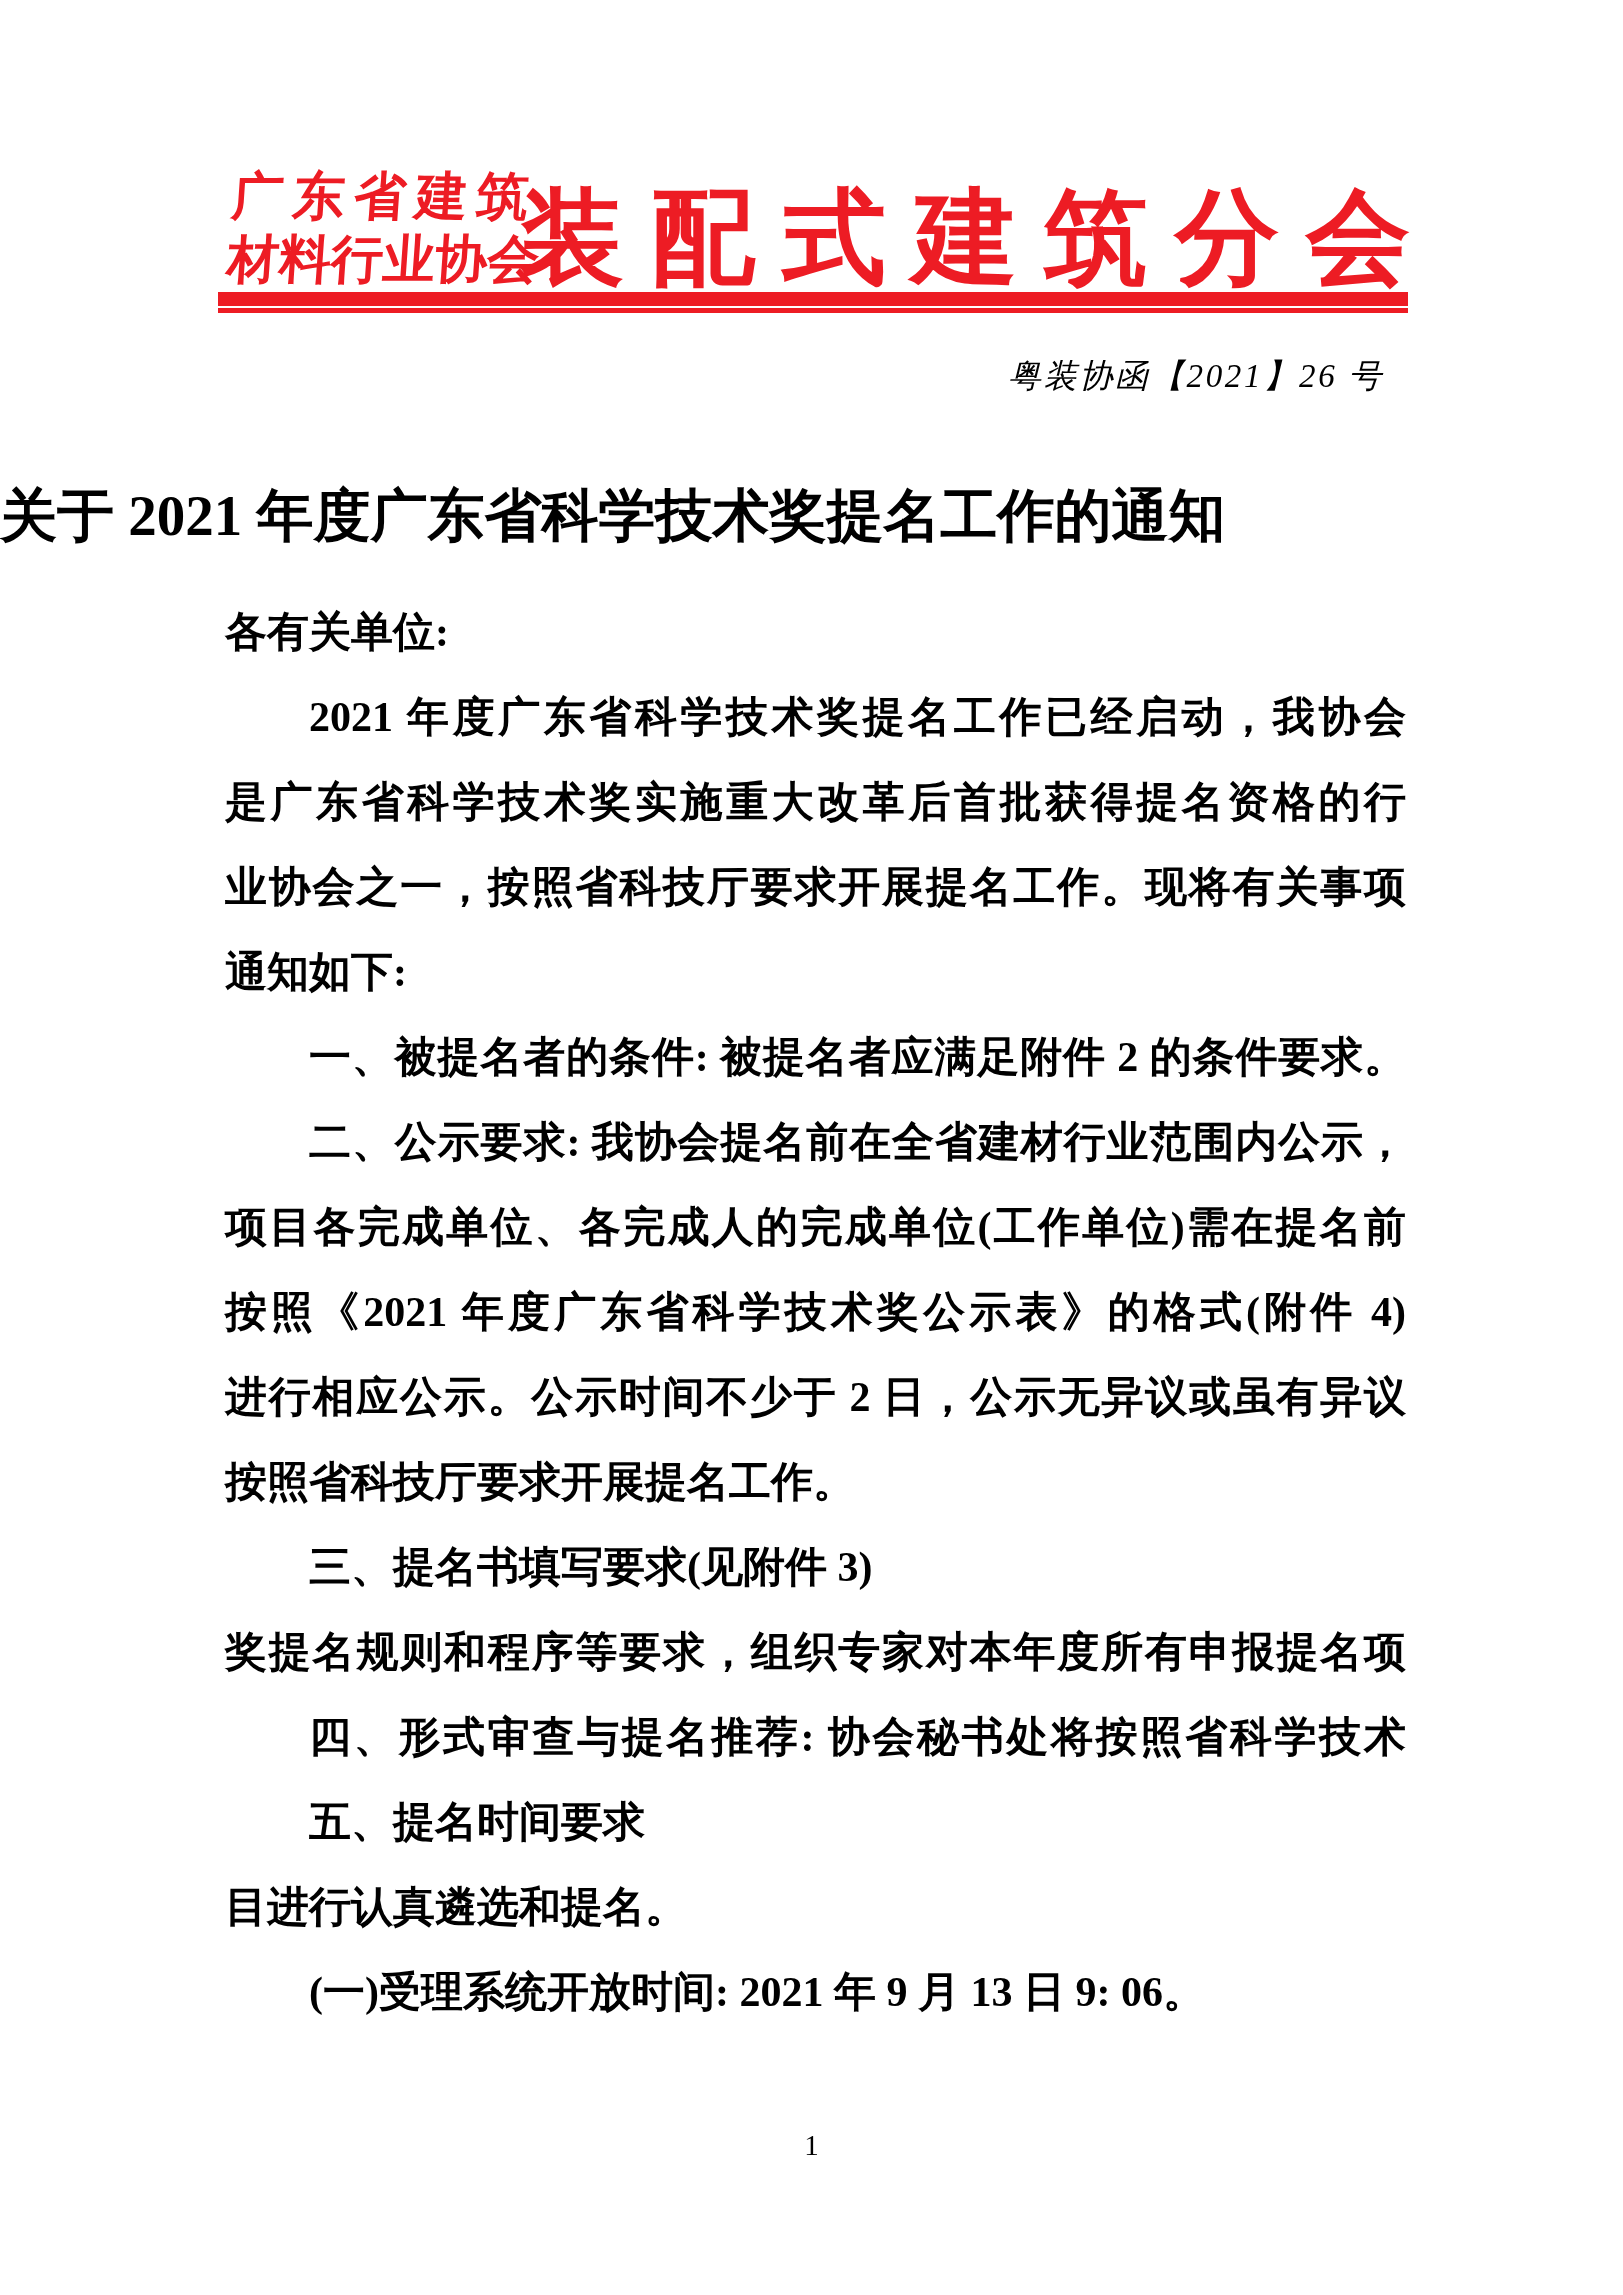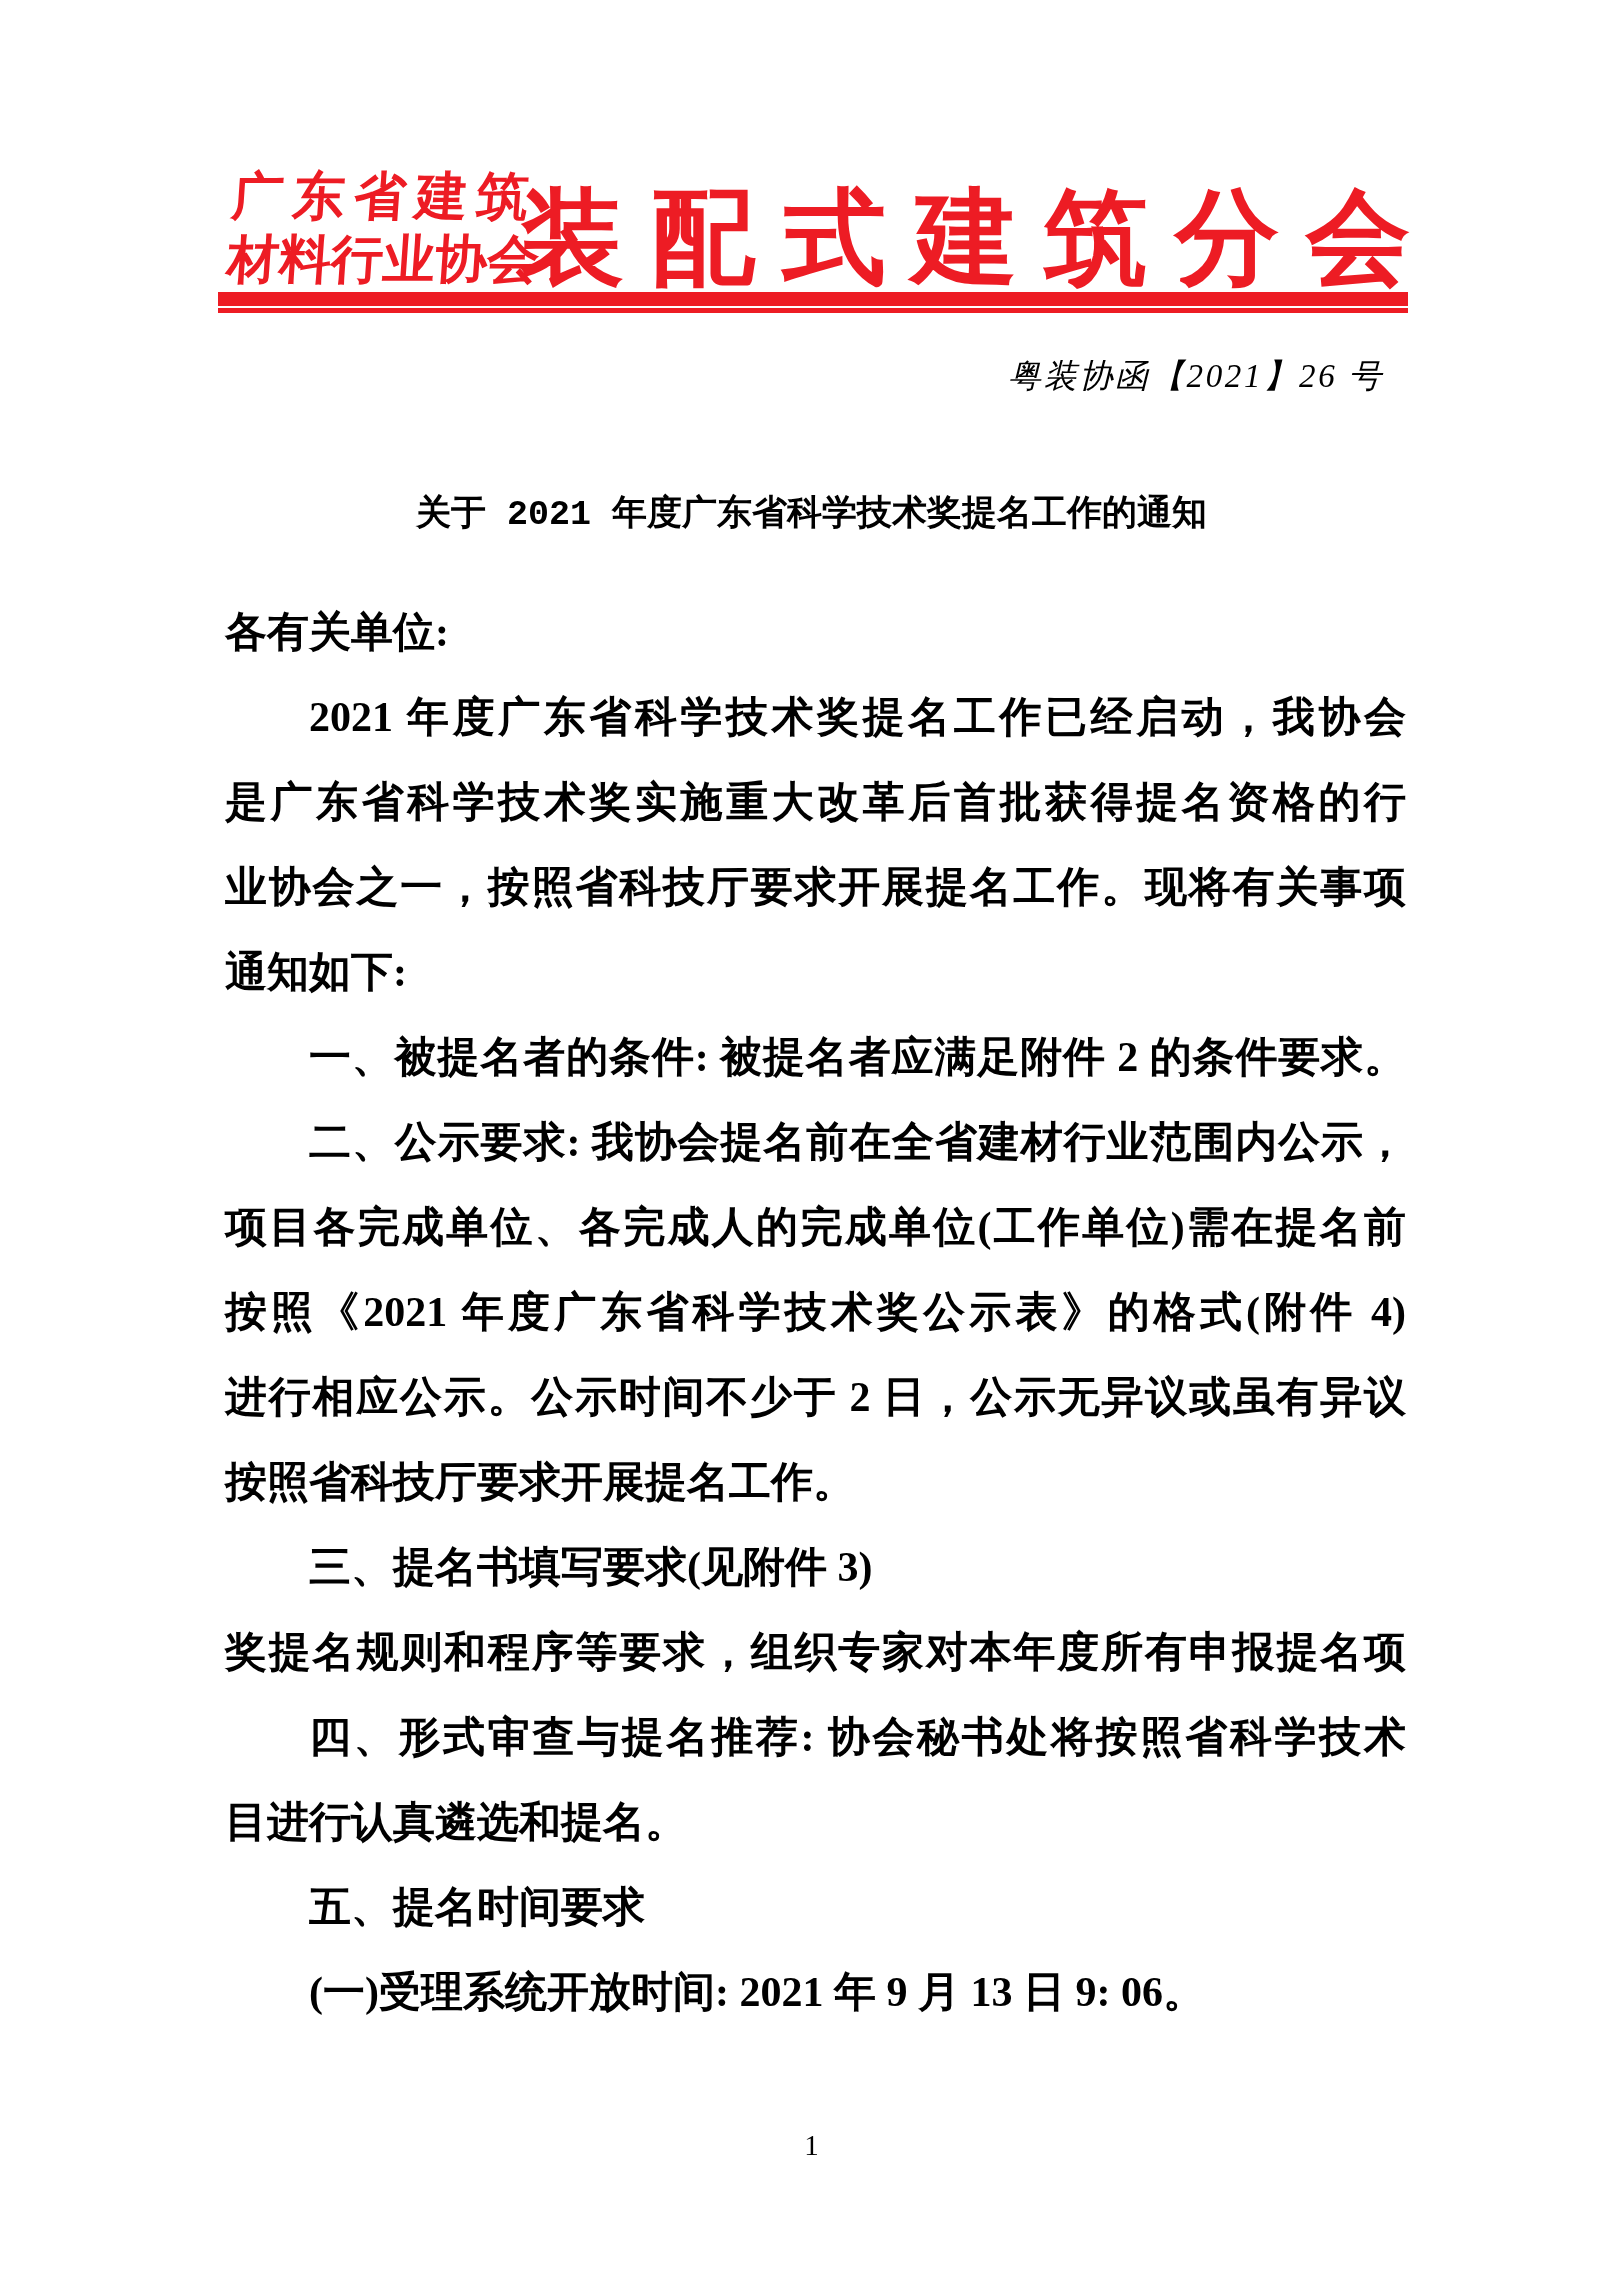--- a/index.html
+++ b/index.html
@@ -77,24 +77,23 @@
     white-space: nowrap;
     font-style: italic;
   }
 
   
   .title {
     position: absolute;
     top: 488px;
     left: 0;
     width: 100%;
-    text-align: center;
-    font-family: Liberation Mono, monospace;
+    font-family: Liberation Serif, serif;
     font-weight: 700;
-    font-size: 35px;
+    font-size: 57px;
     line-height: 55px;
   }
 
   
   .body-text {
     position: absolute;
     left: 225px;
     top: 590px;
     width: 1181px;
     font-size: 42px;
@@ -146,21 +145,21 @@
       <div class="line">通知如下:</div>
       <div class="line indent justify">一、被提名者的条件: 被提名者应满足附件 2 的条件要求。</div>
       <div class="line indent justify">二、公示要求: 我协会提名前在全省建材行业范围内公示，</div>
       <div class="line justify">项目各完成单位、各完成人的完成单位(工作单位)需在提名前</div>
       <div class="line justify">按照《2021 年度广东省科学技术奖公示表》的格式(附件 4)</div>
       <div class="line justify">进行相应公示。公示时间不少于 2 日，公示无异议或虽有异议</div>
       <div class="line">按照省科技厅要求开展提名工作。</div>
       <div class="line indent">三、提名书填写要求(见附件 3)</div>
       <div class="line justify">奖提名规则和程序等要求，组织专家对本年度所有申报提名项</div>
       <div class="line indent justify">四、形式审查与提名推荐: 协会秘书处将按照省科学技术</div>
+      <div class="line indent">五、提名时间要求</div>
       <div class="line">目进行认真遴选和提名。</div>
-      <div class="line indent">五、提名时间要求</div>
       <div class="line indent">(一)受理系统开放时间: 2021 年 9 月 13 日 9: 06。</div>
     </main>
 
   <div class="page-number">1</div>
 
 </div>
 
 
 </body></html>

